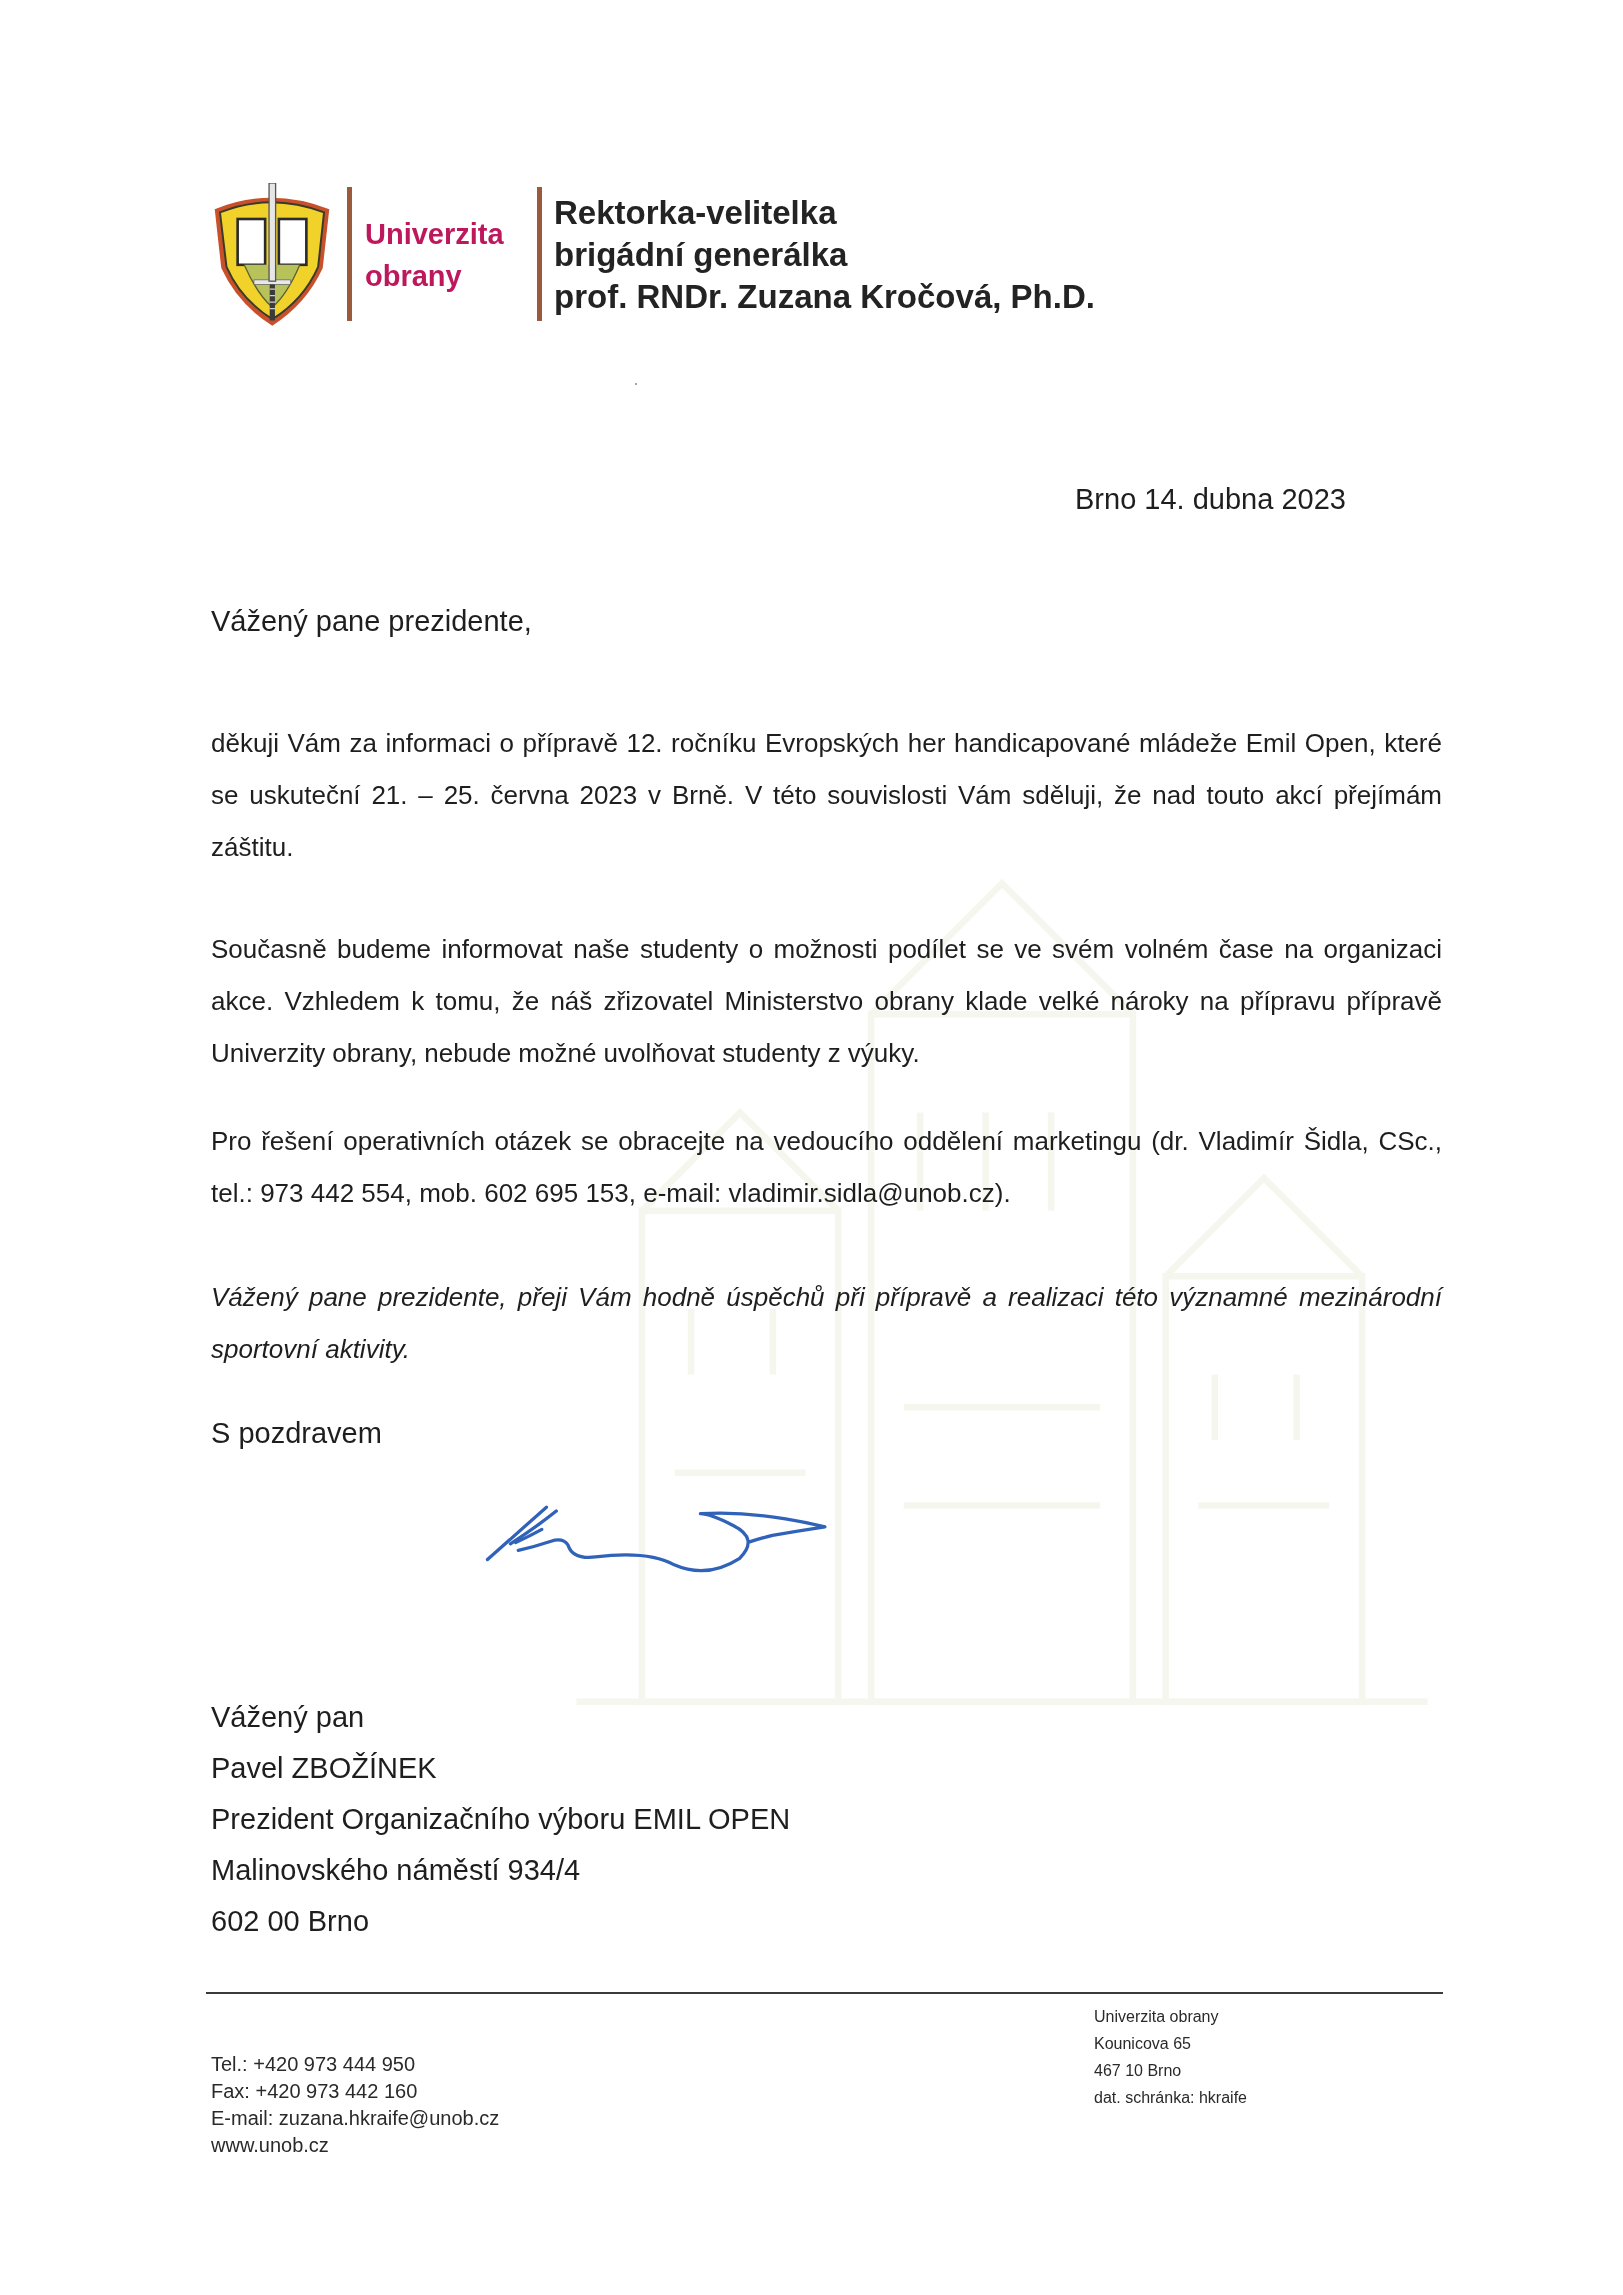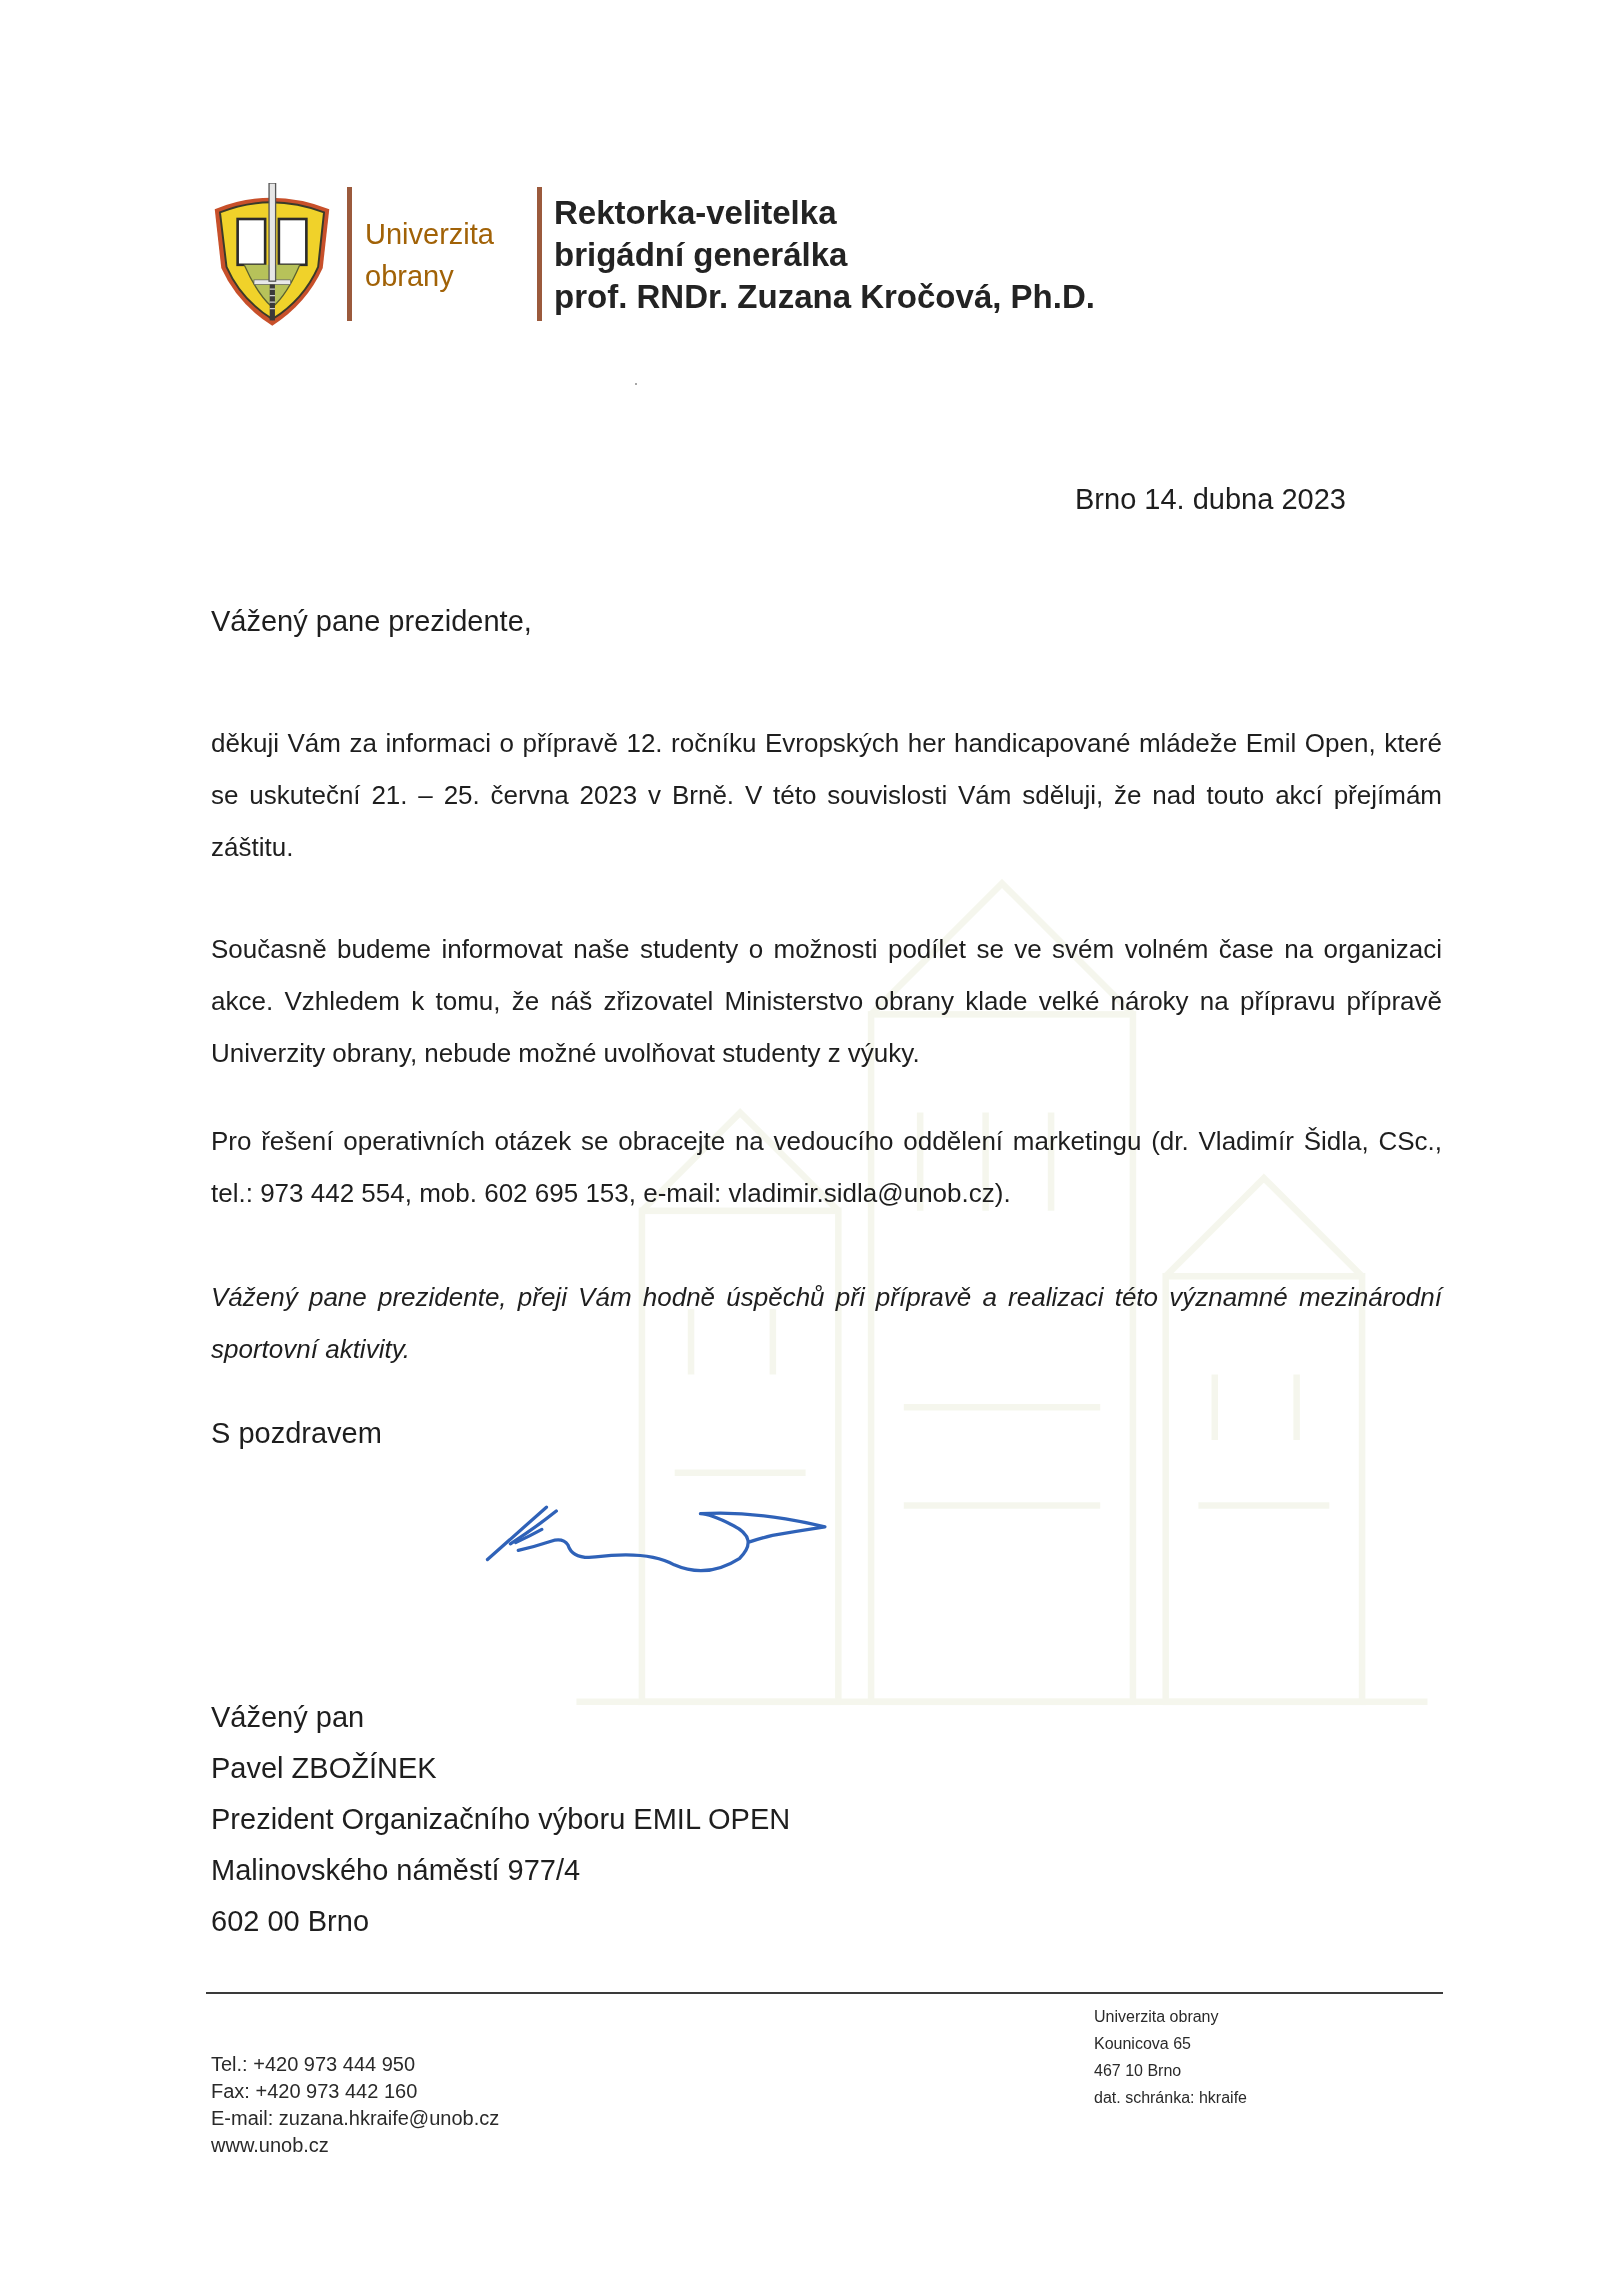--- a/index.html
+++ b/index.html
@@ -11,21 +11,21 @@
     position: absolute; left: 511px; top: 818px; width: 982px; height: 982px;
     opacity: 0.18; pointer-events: none;
   }
   
   .logo { position: absolute; left: 208px; top: 183px; width: 128px; height: 144px; }
   .vbar { position: absolute; width: 4.6px; background: #9b5a3c; }
   .vbar.one { left: 347px; top: 187px; height: 134px; }
   .vbar.two { left: 537px; top: 187px; height: 134px; }
   .uni-name {
     position: absolute; left: 365px; top: 213px;
-    font-weight: normal; font-size: 29px; line-height: 42px; color: #a16207;
+    font-weight: bold; font-size: 29px; line-height: 42px; color: #be185d;
   }
   .rector {
     position: absolute; left: 554px; top: 192px;
     font-weight: bold; font-size: 33px; line-height: 42px; color: #232323;
   }
   .stray-dot { position: absolute; left: 635px; top: 383px; width: 2px; height: 2px; background:#888; border-radius:50%; }
   
   .date { position: absolute; left: 1075px; top: 483px; font-size: 29px; }
   .salutation { position: absolute; left: 211px; top: 605px; font-size: 29px; }
   .para {
@@ -108,21 +108,21 @@
     <path d="M80 108 Q120 82 150 58"></path>
     <path d="M88 106 Q110 96 128 86"></path>
     <path d="M92 118 Q118 112 142 104 Q160 98 168 110 Q175 132 210 128 Q290 118 330 140 Q380 162 430 130 Q460 100 420 80 Q385 62 370 62 Q430 58 500 70 Q530 75 560 82 Q520 88 480 95 Q460 100 445 105"></path>
   </g>
 </svg>
 
 <div class="recipient">
   <div>Vážený pan</div>
   <div>Pavel ZBOŽÍNEK</div>
   <div>Prezident Organizačního výboru EMIL OPEN</div>
-  <div>Malinovského náměstí 977/4</div>
+  <div>Malinovského náměstí 934/4</div>
   <div>602 00 Brno</div>
 </div>
 
 <div class="footer-rule"></div>
 <div class="footer-left">
   <div>Tel.: +420 973 444 950</div>
   <div>Fax: +420 973 442 160</div>
   <div>E-mail: zuzana.hkraife@unob.cz</div>
   <div>www.unob.cz</div>
 </div>

